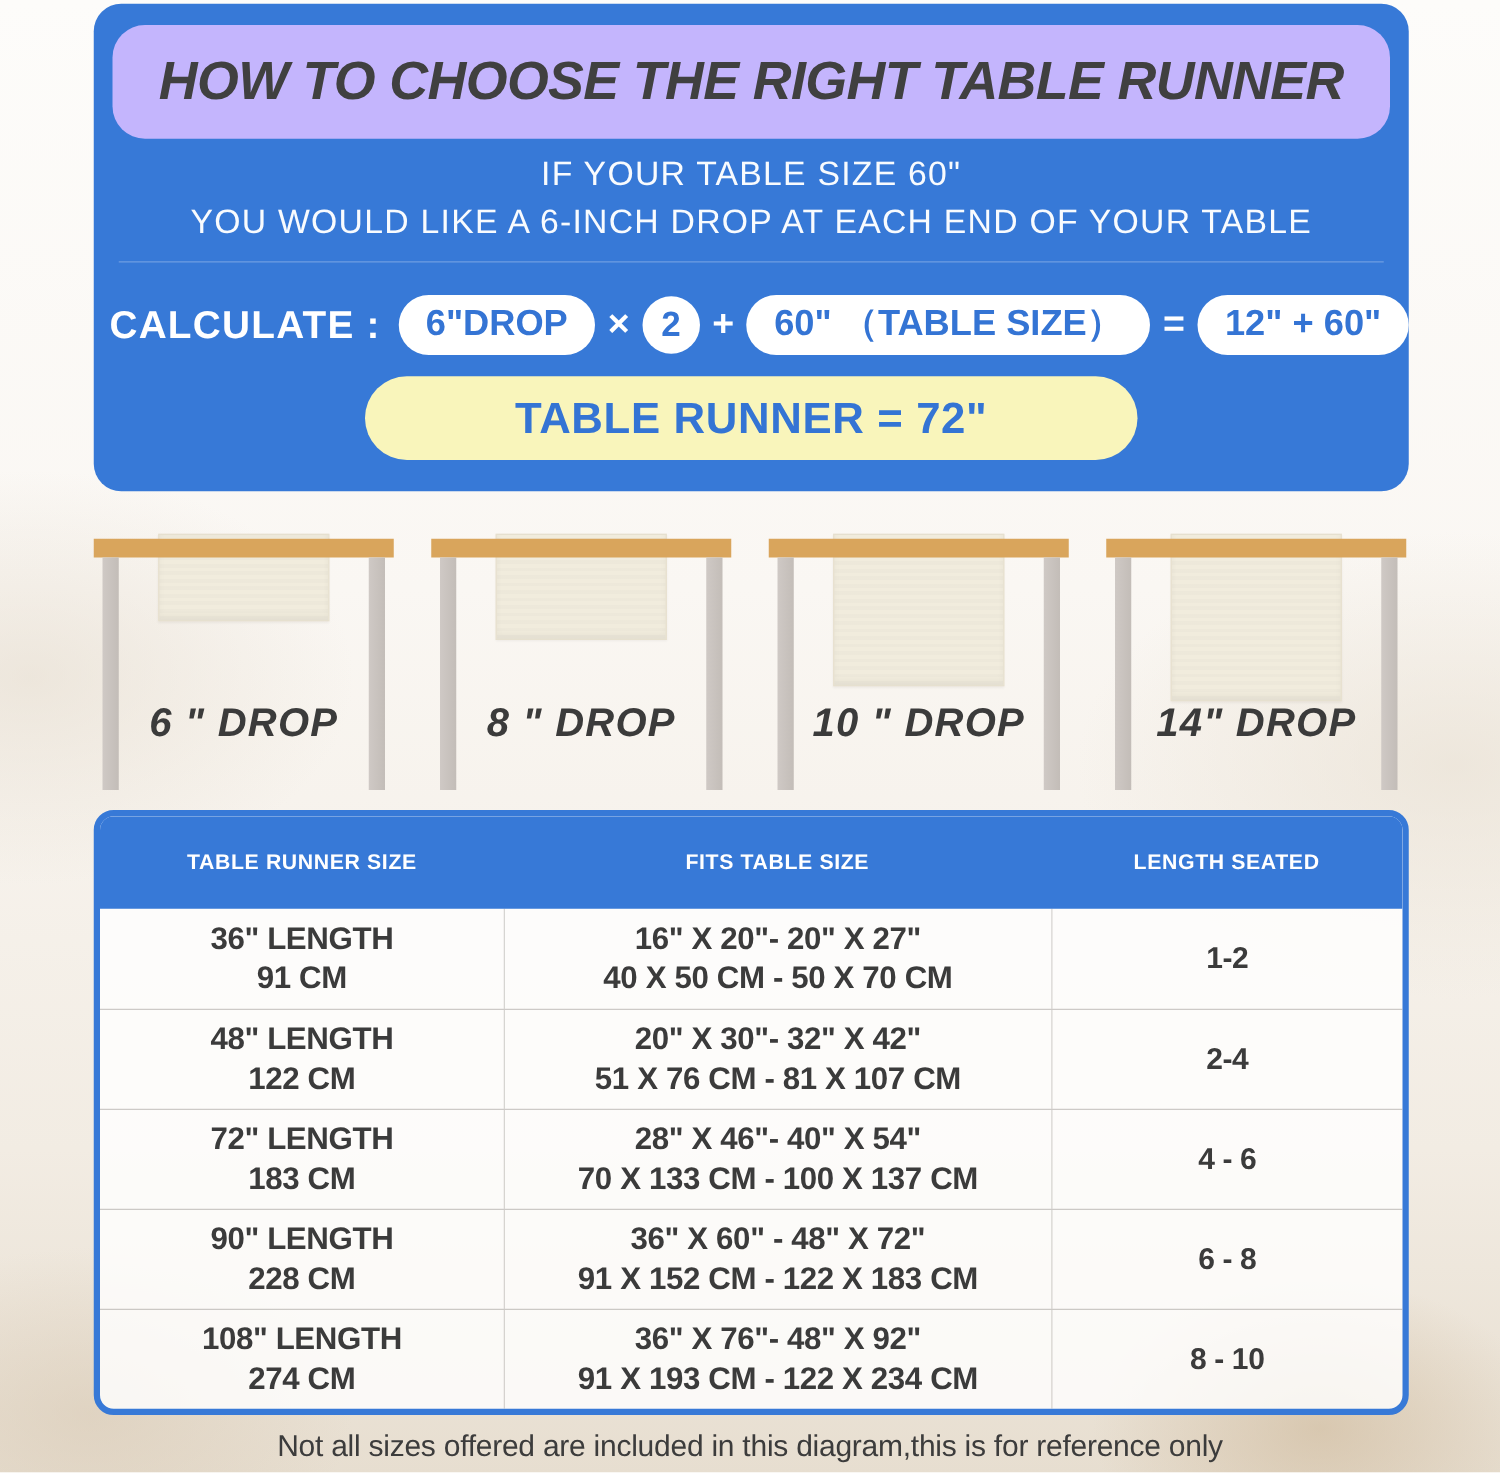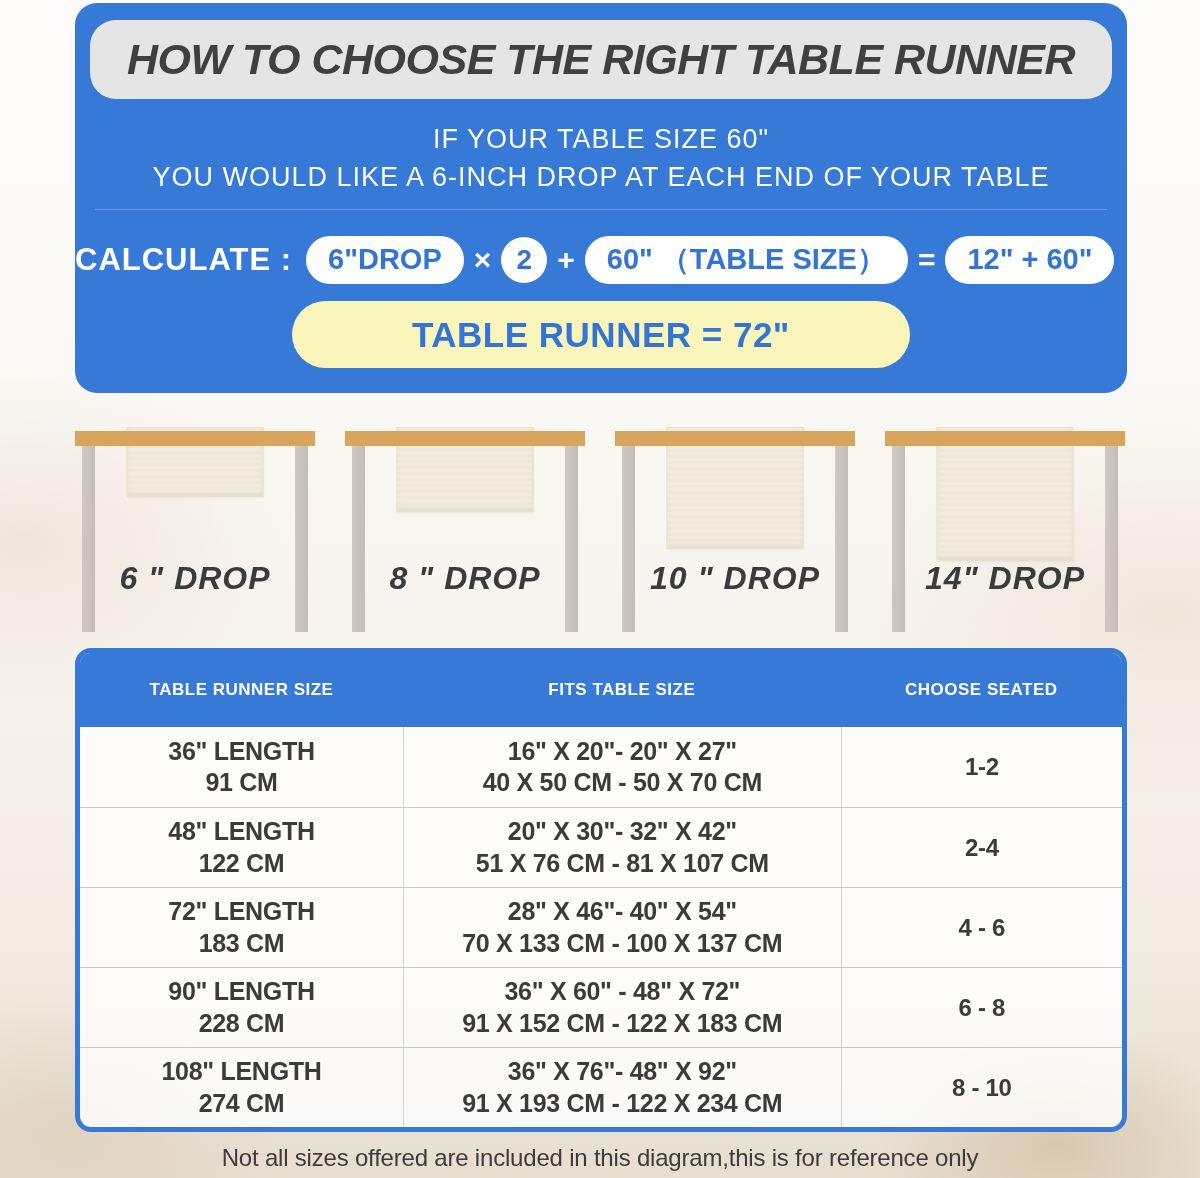--- a/index.html
+++ b/index.html
@@ -15,42 +15,42 @@
       radial-gradient(360px 230px at 2% 46%, rgba(229,220,206,0.6), transparent 72%),
       linear-gradient(180deg, #fdfcfa 0%, #faf7f3 40%, #f2ece3 78%, #e7ded0 100%);
   }
 
   
   .hero {
     position:absolute; left:75px; top:3px; width:1052px; height:390px;
     background:#3779d7; border-radius:22px;
   }
   .title-box {
-    position:absolute; left:15px; right:15px; top:17px; height:79px;
-    background:#e5e5e5; border-radius:26px;
+    position:absolute; left:15px; right:15px; top:17px; height:91px;
+    background:#c4b5fd; border-radius:26px;
     display:flex; align-items:center; justify-content:center;
   }
   .title-box h1 {
     font-size:43px; font-weight:bold; font-style:italic; color:#404040;
     letter-spacing:-0.5px; white-space:nowrap;
   }
   .sub {
     position:absolute; left:0; right:0; text-align:center;
     color:rgba(255,255,255,0.97); font-size:27px; font-weight:500; letter-spacing:1px;
     white-space:nowrap;
   }
   .sub.l1 { top:121px; }
   .sub.l2 { top:159px; }
   .hero-divider {
     position:absolute; left:20px; right:20px; top:206px;
     border-top:1px solid rgba(255,255,255,0.28);
   }
   .calc-row {
     position:absolute; left:0; right:0; top:229px; height:56px;
-    display:flex; align-items:center; justify-content:flex-start; gap:10px;
+    display:flex; align-items:center; justify-content:flex-end; gap:10px;
   }
   .calc-label { color:#ffffff; font-size:31px; font-weight:bold; letter-spacing:1px; margin-right:4px; white-space:nowrap; }
   .pill {
     background:#ffffff; color:#3474d4; font-weight:bold; font-size:29px;
     padding:8px 22px; border-radius:30px; white-space:nowrap; line-height:1.1;
   }
   .op { color:#ffffff; font-size:30px; font-weight:bold; }
   .mult-circle {
     background:#ffffff; color:#3474d4; width:46px; height:46px; border-radius:50%;
     display:flex; align-items:center; justify-content:center;
@@ -175,21 +175,21 @@
       <div class="leg left"></div>
       <div class="leg right"></div>
       <div class="drop-label">14" DROP</div>
     </div>
   </section>
 
   <section class="size-table">
     <div class="sthead">
       <div>TABLE RUNNER SIZE</div>
       <div>FITS TABLE SIZE</div>
-      <div>CHOOSE SEATED</div>
+      <div>LENGTH SEATED</div>
     </div>
 
     <div class="strow">
       <div class="cell">
         <span>36" LENGTH</span>
         <span>91 CM</span>
       </div>
       <div class="cell mid">
         <span>16" X 20"- 20" X 27"</span>
         <span>40 X 50 CM - 50 X 70 CM</span>

